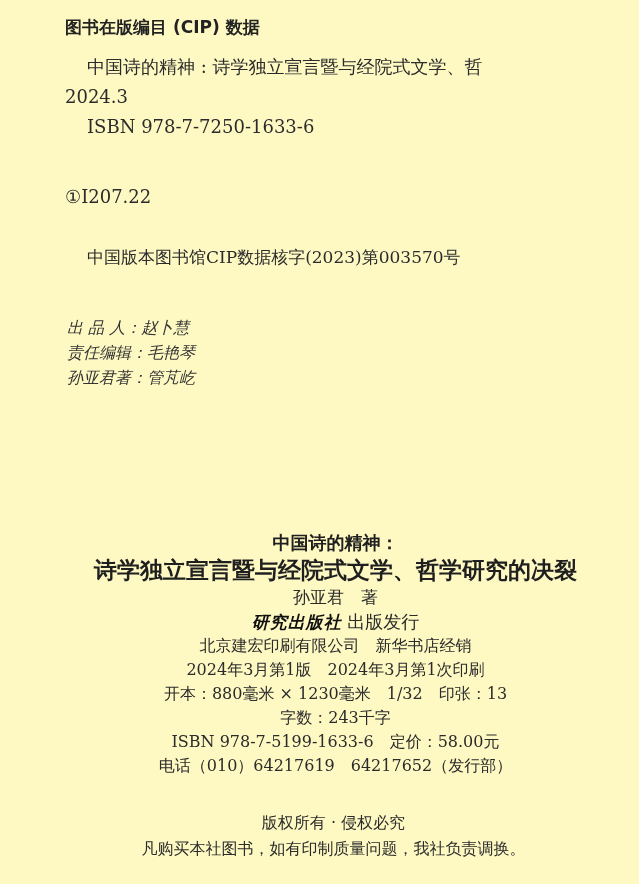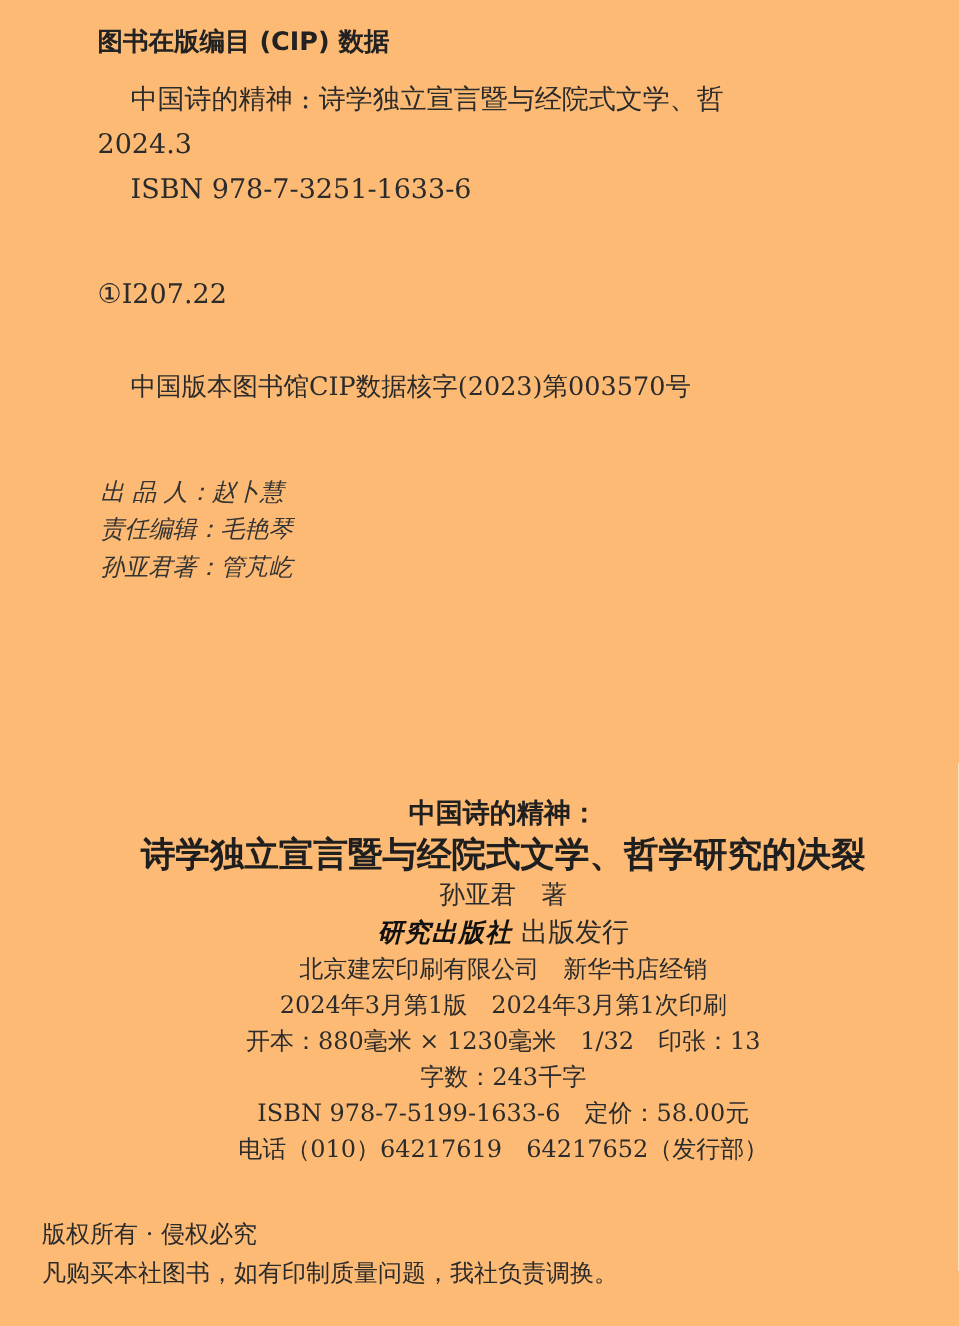--- a/index.html
+++ b/index.html
@@ -1,20 +1,20 @@
 <!DOCTYPE html>
 <html><head>
 <meta charset="utf-8">
 <style>
   html, body { margin: 0; padding: 0; background: #ffffff; }
   .page {
     position: relative;
     width: 639px;
     height: 884px;
-    background: #fdba74;
+    background: #fef9c3;
     color: #2b2b2b;
     font-family: "DejaVu Serif", serif;
     overflow: hidden;
     margin: 0 auto;
   }
 
   
   .cip-header {
     position: absolute; left: 65px; top: 16px;
     font-family: "DejaVu Sans", sans-serif;
@@ -63,34 +63,34 @@
     font-weight: bold; font-style: italic;
     font-size: 17px; letter-spacing: 1px; color: #111;
   }
   .colophon-address { font-size: 15px; line-height: 24px; }
   .colophon-line { font-size: 16px; line-height: 24px; }
 
   
   .footer {
     position: absolute; left: 0; top: 810px; width: 100%;
     box-sizing: border-box; padding-left: 28px;
-    font-size: 16px; line-height: 26px;
+    text-align: center; font-size: 16px; line-height: 26px;
   }
 </style>
 </head>
 <body>
 
 <div class="page">
 
   <div class="cip-header">图书在版编目 (CIP) 数据</div>
 
   <div class="cip-record">
     <div class="indent">中国诗的精神 : 诗学独立宣言暨与经院式文学、哲</div>
     <div>2024.3</div>
-    <div class="indent">ISBN 978-7-3251-1633-6</div>
+    <div class="indent">ISBN 978-7-7250-1633-6</div>
   </div>
 
   <div class="classification">
     <div>①I207.22</div>
   </div>
 
   <div class="registration">中国版本图书馆CIP数据核字(2023)第003570号</div>
 
   <div class="credits">
     <div class="credit-row"><span>出 品 人：</span><span>赵卜慧</span></div>

